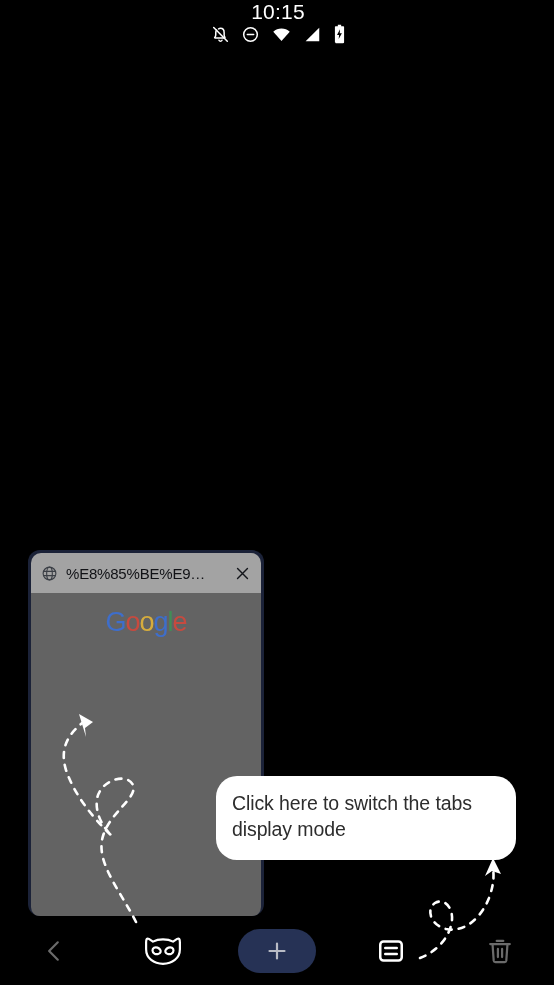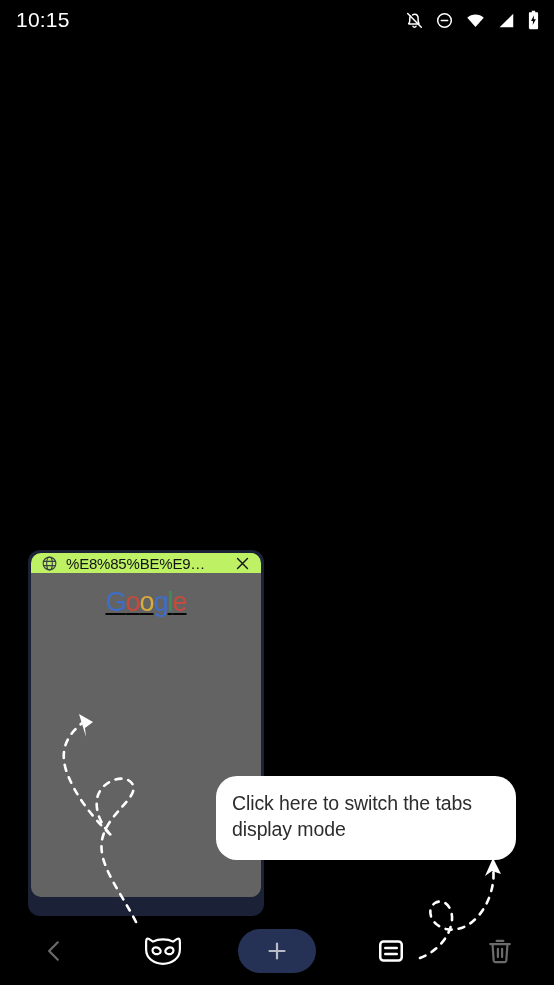--- a/index.html
+++ b/index.html
@@ -15,20 +15,21 @@
     background:#000;
   }
 
   
   #status-bar {
     position:absolute; top:0; left:0;
     width:554px; height:40px;
     display:flex; align-items:center;
     justify-content:space-between;
     padding:0 14px 0 16px;
+    flex-direction:column;
   }
   #status-time {
     color:#ffffff;
     font-size:21px;
     letter-spacing:0.2px;
     font-weight:400;
   }
   #status-icons {
     display:flex; align-items:center; gap:11px;
   }
@@ -38,22 +39,22 @@
   #tab-card {
     position:absolute;
     left:28px; top:550px;
     width:236px; height:366px;
     background:#1b2238;
     border-radius:12px;
     padding:3px;
     overflow:hidden;
   }
   #tab-card-header {
-    height:20px;
-    background:#bef264;
+    height:40px;
+    background:#a3a3a3;
     border-radius:10px 10px 0 0;
     display:flex; align-items:center;
     padding:0 6px 0 10px;
     gap:8px;
     justify-content:flex-end;
   }
   #tab-favicon { flex:0 0 auto; width:17px; height:17px; }
   #tab-title {
     flex:1 1 auto;
     color:#111216;
@@ -76,21 +77,20 @@
     overflow:hidden;
   }
   #google-logo {
     position:absolute;
     top:14px; left:0; right:0;
     text-align:center;
     font-family:"Liberation Serif", serif;
     font-size:27px;
     letter-spacing:-1px;
     opacity:0.92;
-    text-decoration:underline;
   }
   #google-logo span { font-family:"Liberation Sans", sans-serif; font-weight:400; }
   .g-b { color:#3b6fd4; }
   .g-r { color:#d0483c; }
   .g-y { color:#e0b33a; }
   .g-g { color:#3f9157; }
   #google-sub {
     position:absolute;
     top:44px; left:0; right:0;
     text-align:center;

